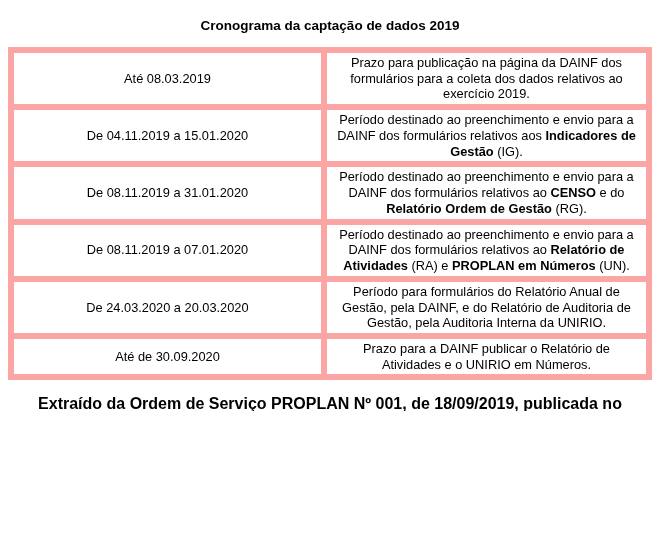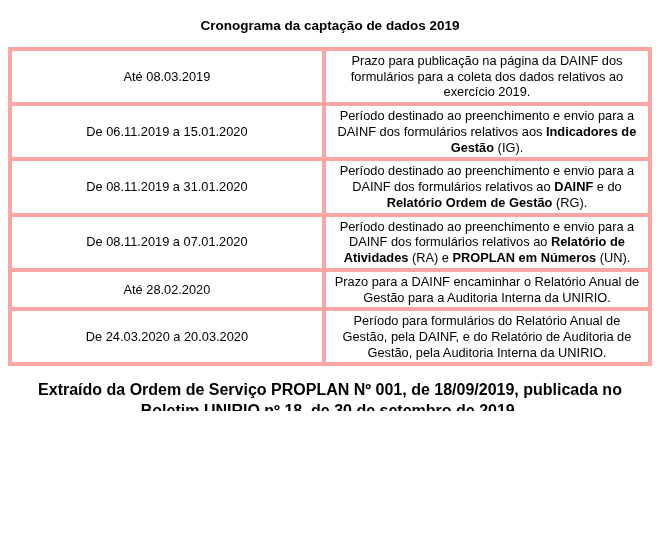--- a/index.html
+++ b/index.html
@@ -24,21 +24,21 @@
   }
   table.schedule {
     width: 644px;
     margin: 0 auto;
     border-collapse: collapse;
     table-layout: fixed;
     font-size: 12.8px;
     line-height: 1.23;
   }
   table.schedule td {
-    border: 4px solid #fca5a5;
+    border: 6px solid #fca5a5;
     padding: 2px 6px;
     text-align: center;
     vertical-align: middle;
   }
   td.date-cell { width: 49%; }
   td.desc-cell { width: 51%; }
   .bold { font-weight: bold; }
   .footer {
     text-align: center;
     font-weight: bold;
@@ -55,37 +55,37 @@
 
   <div class="title">Cronograma da captação de dados 2019</div>
 
   <table class="schedule">
     <tbody>
       <tr>
         <td class="date-cell">Até 08.03.2019</td>
         <td class="desc-cell"><span>Prazo para publicação na página da DAINF dos formulários para a coleta dos dados relativos ao exercício 2019.</span></td>
       </tr>
       <tr>
-        <td class="date-cell">De 06.11.2019 a 15.01.2020</td>
+        <td class="date-cell">De 04.11.2019 a 15.01.2020</td>
         <td class="desc-cell"><span>Período destinado ao preenchimento e envio para a DAINF dos formulários relativos aos </span><span class="bold">Indicadores de Gestão</span><span> (IG).</span></td>
       </tr>
       <tr>
         <td class="date-cell">De 08.11.2019 a 31.01.2020</td>
-        <td class="desc-cell"><span>Período destinado ao preenchimento e envio para a DAINF dos formulários relativos ao </span><span class="bold">DAINF</span><span> e do </span><span class="bold">Relatório Ordem de Gestão</span><span> (RG).</span></td>
+        <td class="desc-cell"><span>Período destinado ao preenchimento e envio para a DAINF dos formulários relativos ao </span><span class="bold">CENSO</span><span> e do </span><span class="bold">Relatório Ordem de Gestão</span><span> (RG).</span></td>
       </tr>
       <tr>
         <td class="date-cell">De 08.11.2019 a 07.01.2020</td>
         <td class="desc-cell"><span>Período destinado ao preenchimento e envio para a DAINF dos formulários relativos ao </span><span class="bold">Relatório de Atividades</span><span> (RA) e </span><span class="bold">PROPLAN em Números</span><span> (UN).</span></td>
       </tr>
       <tr>
-        <td class="date-cell">Até 28.02.2020</td>
-        <td class="desc-cell"><span>Prazo para a DAINF encaminhar o Relatório Anual de Gestão para a Auditoria Interna da UNIRIO.</span></td>
+        <td class="date-cell">De 24.03.2020 a 20.03.2020</td>
+        <td class="desc-cell"><span>Período para formulários do Relatório Anual de Gestão, pela DAINF, e do Relatório de Auditoria de Gestão, pela Auditoria Interna da UNIRIO.</span></td>
       </tr>
       <tr>
-        <td class="date-cell">De 24.03.2020 a 20.03.2020</td>
-        <td class="desc-cell"><span>Período para formulários do Relatório Anual de Gestão, pela DAINF, e do Relatório de Auditoria de Gestão, pela Auditoria Interna da UNIRIO.</span></td>
+        <td class="date-cell">Até de 30.09.2020</td>
+        <td class="desc-cell"><span>Prazo para a DAINF publicar o Relatório de Atividades e o UNIRIO em Números.</span></td>
       </tr>
     </tbody>
   </table>
 
   <div class="footer">Extraído da Ordem de Serviço PROPLAN Nº 001, de 18/09/2019, publicada no Boletim UNIRIO nº 18, de 30 de setembro de 2019.</div>
 
 </div>
 
 </body></html>

